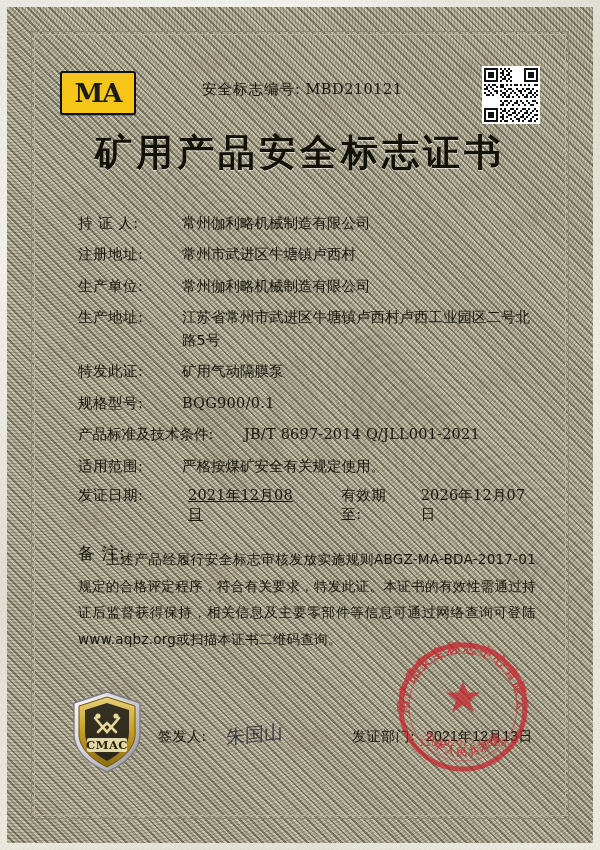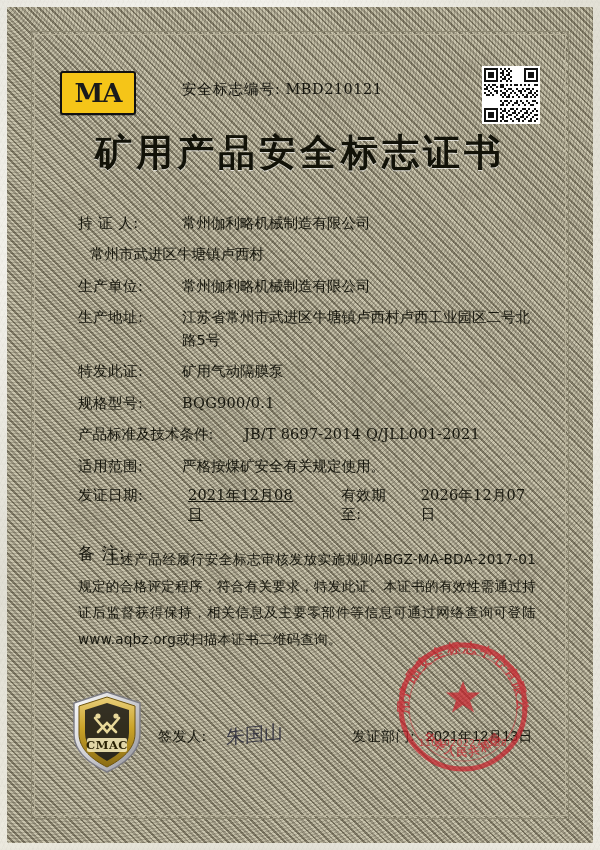--- a/index.html
+++ b/index.html
@@ -132,21 +132,21 @@
   }
   .cert-no {
     position: absolute;
     left: 122px;
     top: 14px;
     font-size: 14.5px;
     color: #16160f;
     font-family: "DejaVu Sans", "Liberation Sans", sans-serif;
     white-space: nowrap;
   }
-  .cert-no .label { letter-spacing: 1px; }
+  .cert-no .label { letter-spacing: 1px; margin-left: 20px; }
   .cert-no .value {
     font-family: "DejaVu Serif", "Liberation Serif", serif;
     letter-spacing: 0.5px;
   }
 
   
   .qr {
     position: absolute;
     right: 0;
     top: 0;
@@ -536,20 +536,21 @@
   <div class="title">矿用产品安全标志证书</div>
 
   <div class="fields">
 
     <div class="field">
       <div class="fl">持 证 人:</div>
       <div class="fv">常州伽利略机械制造有限公司</div>
     </div>
 
     <div class="field">
+      <div class="fl">注册地址:</div>
       <div class="fv">常州市武进区牛塘镇卢西村</div>
     </div>
 
     <div class="field">
       <div class="fl">生产单位:</div>
       <div class="fv">常州伽利略机械制造有限公司</div>
     </div>
 
     <div class="field">
       <div class="fl">生产地址:</div>

